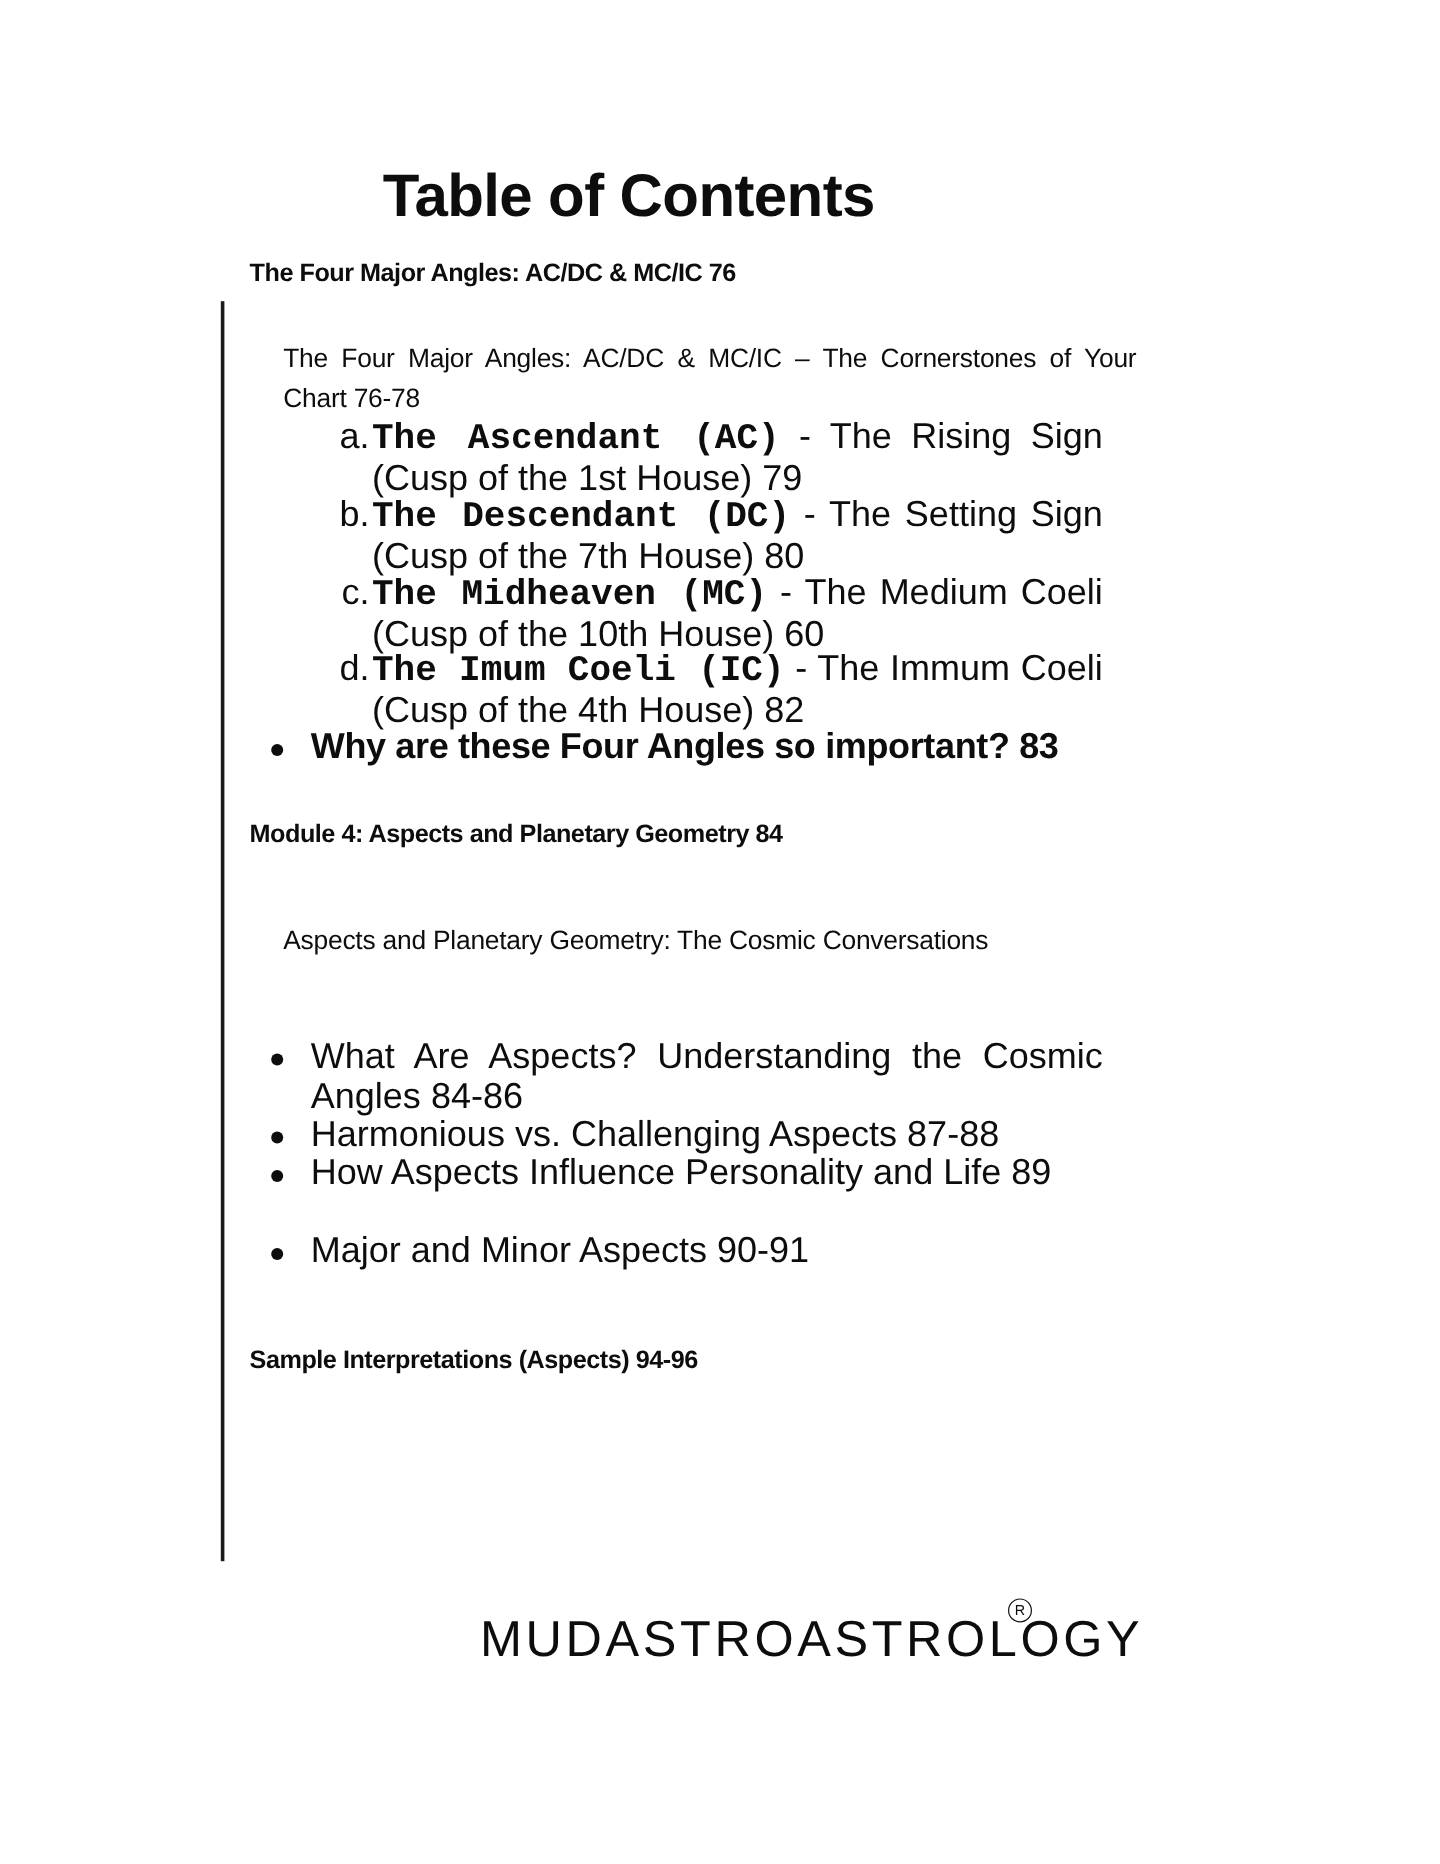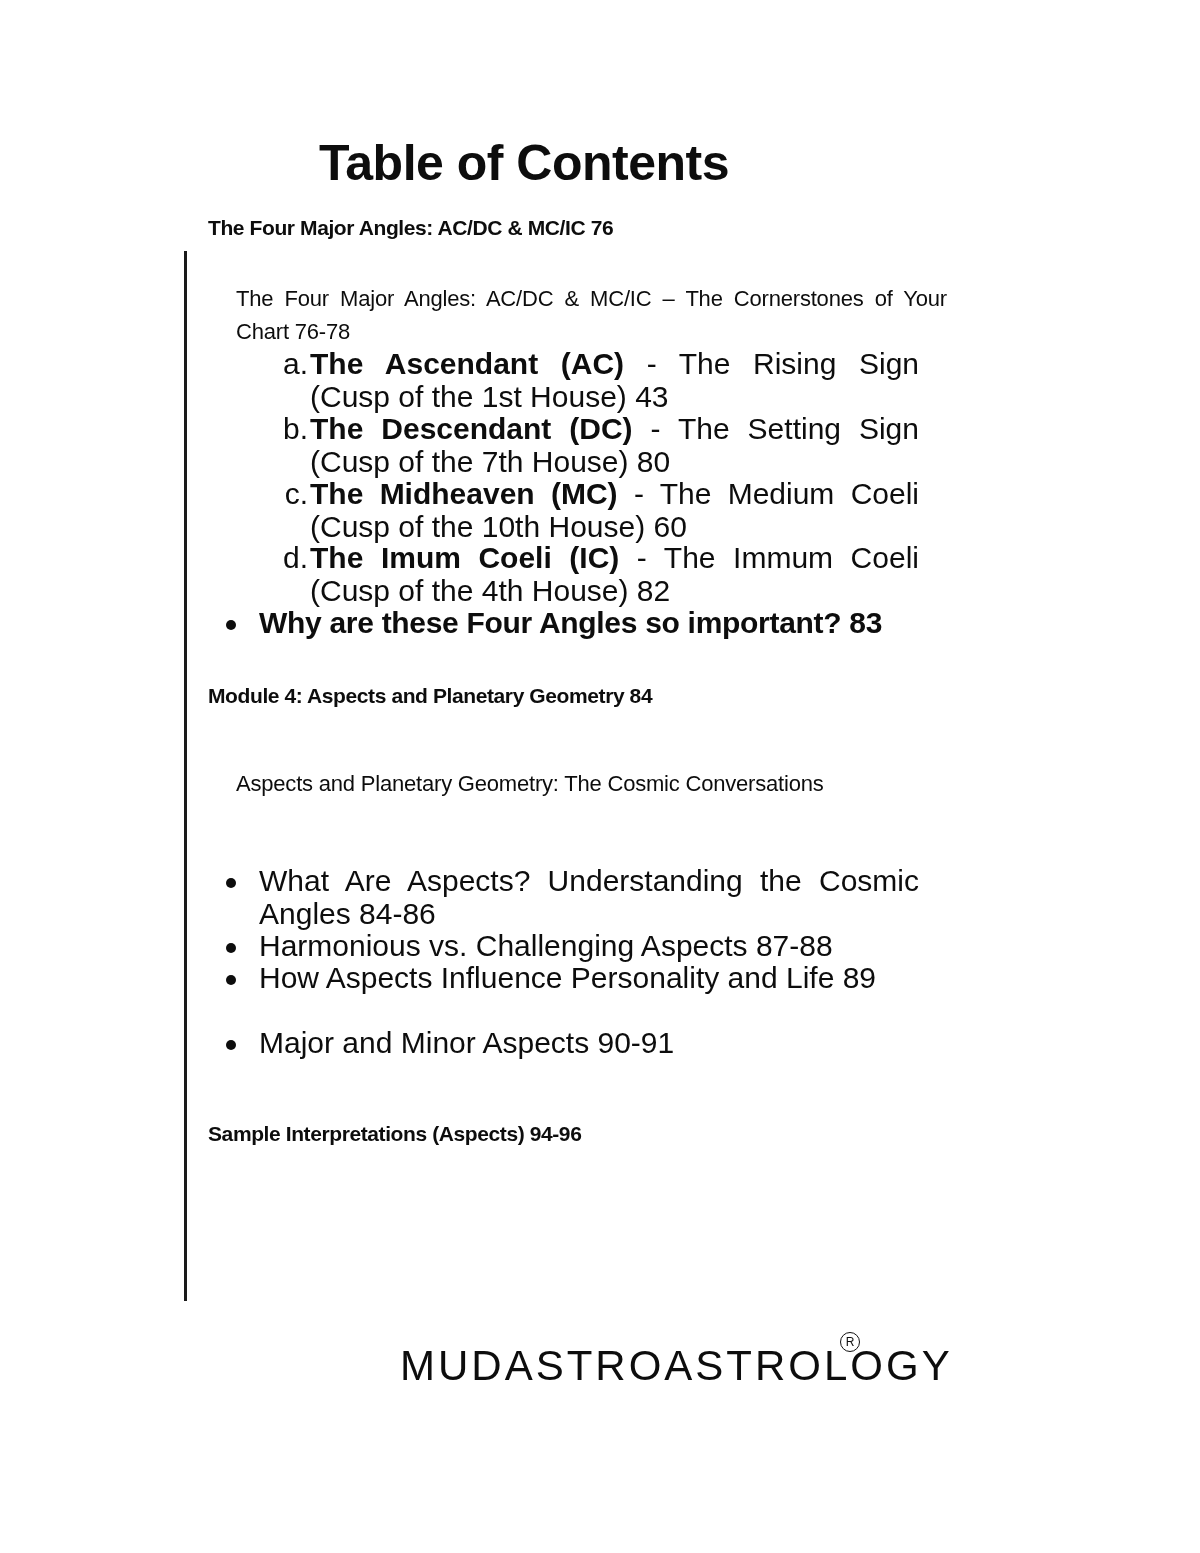--- a/index.html
+++ b/index.html
@@ -8,21 +8,21 @@
   .page-title { position: absolute; left: 0; width: 1048px; top: 134px; text-align: center;
                 font-size: 50px; font-weight: bold; letter-spacing: -0.5px; margin: 0; }
   .vline { position: absolute; left: 184px; top: 251px; width: 3px; height: 1050px; background: #1a1a1a; }
   .content { position: absolute; left: 208px; width: 711px; top: 0; }
   .h { position: absolute; left: 0; font-size: 21px; font-weight: bold; white-space: nowrap; letter-spacing: -0.4px; }
   .p { position: absolute; left: 0; width: 711px; font-size: 22px; line-height: 32.5px; text-align: justify;
        text-align-last: left; font-weight: normal; letter-spacing: -0.2px; margin-left: 28px; }
   .sub { position: absolute; left: 0; width: 711px; font-size: 30px; line-height: 32.5px; }
   .sub .marker { position: absolute; left: 0; width: 100px; text-align: right; }
   .sub .txt { position: absolute; left: 102px; width: 609px; text-align: justify; text-align-last: left; }
-  .sub .txt b { font-weight: bold; }
+  .sub .txt b { font-weight: bold; font-family: Liberation Mono, monospace; }
   .bullet { position: absolute; left: 0; width: 711px; font-size: 30px; line-height: 32.5px; }
   .bullet .dot { position: absolute; left: 18px; top: 13px; width: 10px; height: 10px; border-radius: 50%; background: #0d0d0d; }
   .bullet .txt { position: absolute; left: 51px; width: 660px; text-align: justify; text-align-last: left; }
   .bullet.bold .txt { font-weight: bold; letter-spacing: -0.3px; }
   .brand { position: absolute; left: 400px; top: 1342px; font-size: 42px; letter-spacing: 3px;
            font-weight: normal; white-space: nowrap; }
   .reg { position: absolute; left: 840px; top: 1332px; width: 18px; height: 18px; border: 1.5px solid #111;
          border-radius: 50%; font-size: 12px; line-height: 18px; text-align: center; }
 </style>
 </head>
@@ -33,21 +33,21 @@
 <div class="vline"></div>
 
 <div class="content">
 
   <div class="h" style="top:216px;">The Four Major Angles: AC/DC &amp; MC/IC 76</div>
 
   <div class="p" style="top:283px;">The Four Major Angles: AC/DC &amp; MC/IC – The Cornerstones of Your Chart  76-78</div>
 
   <div class="sub" style="top:348px;">
     <span class="marker">a.</span>
-    <span class="txt"><b>The Ascendant (AC)</b><span> - The Rising Sign (Cusp of the 1st House)    43</span></span>
+    <span class="txt"><b>The Ascendant (AC)</b><span> - The Rising Sign (Cusp of the 1st House)    79</span></span>
   </div>
 
   <div class="sub" style="top:413px;">
     <span class="marker">b.</span>
     <span class="txt"><b>The Descendant (DC)</b><span> - The Setting Sign (Cusp of the 7th House)   80</span></span>
   </div>
 
   <div class="sub" style="top:478px;">
     <span class="marker">c.</span>
     <span class="txt"><b>The Midheaven (MC)</b><span> - The Medium Coeli (Cusp of the 10th House)   60</span></span>

